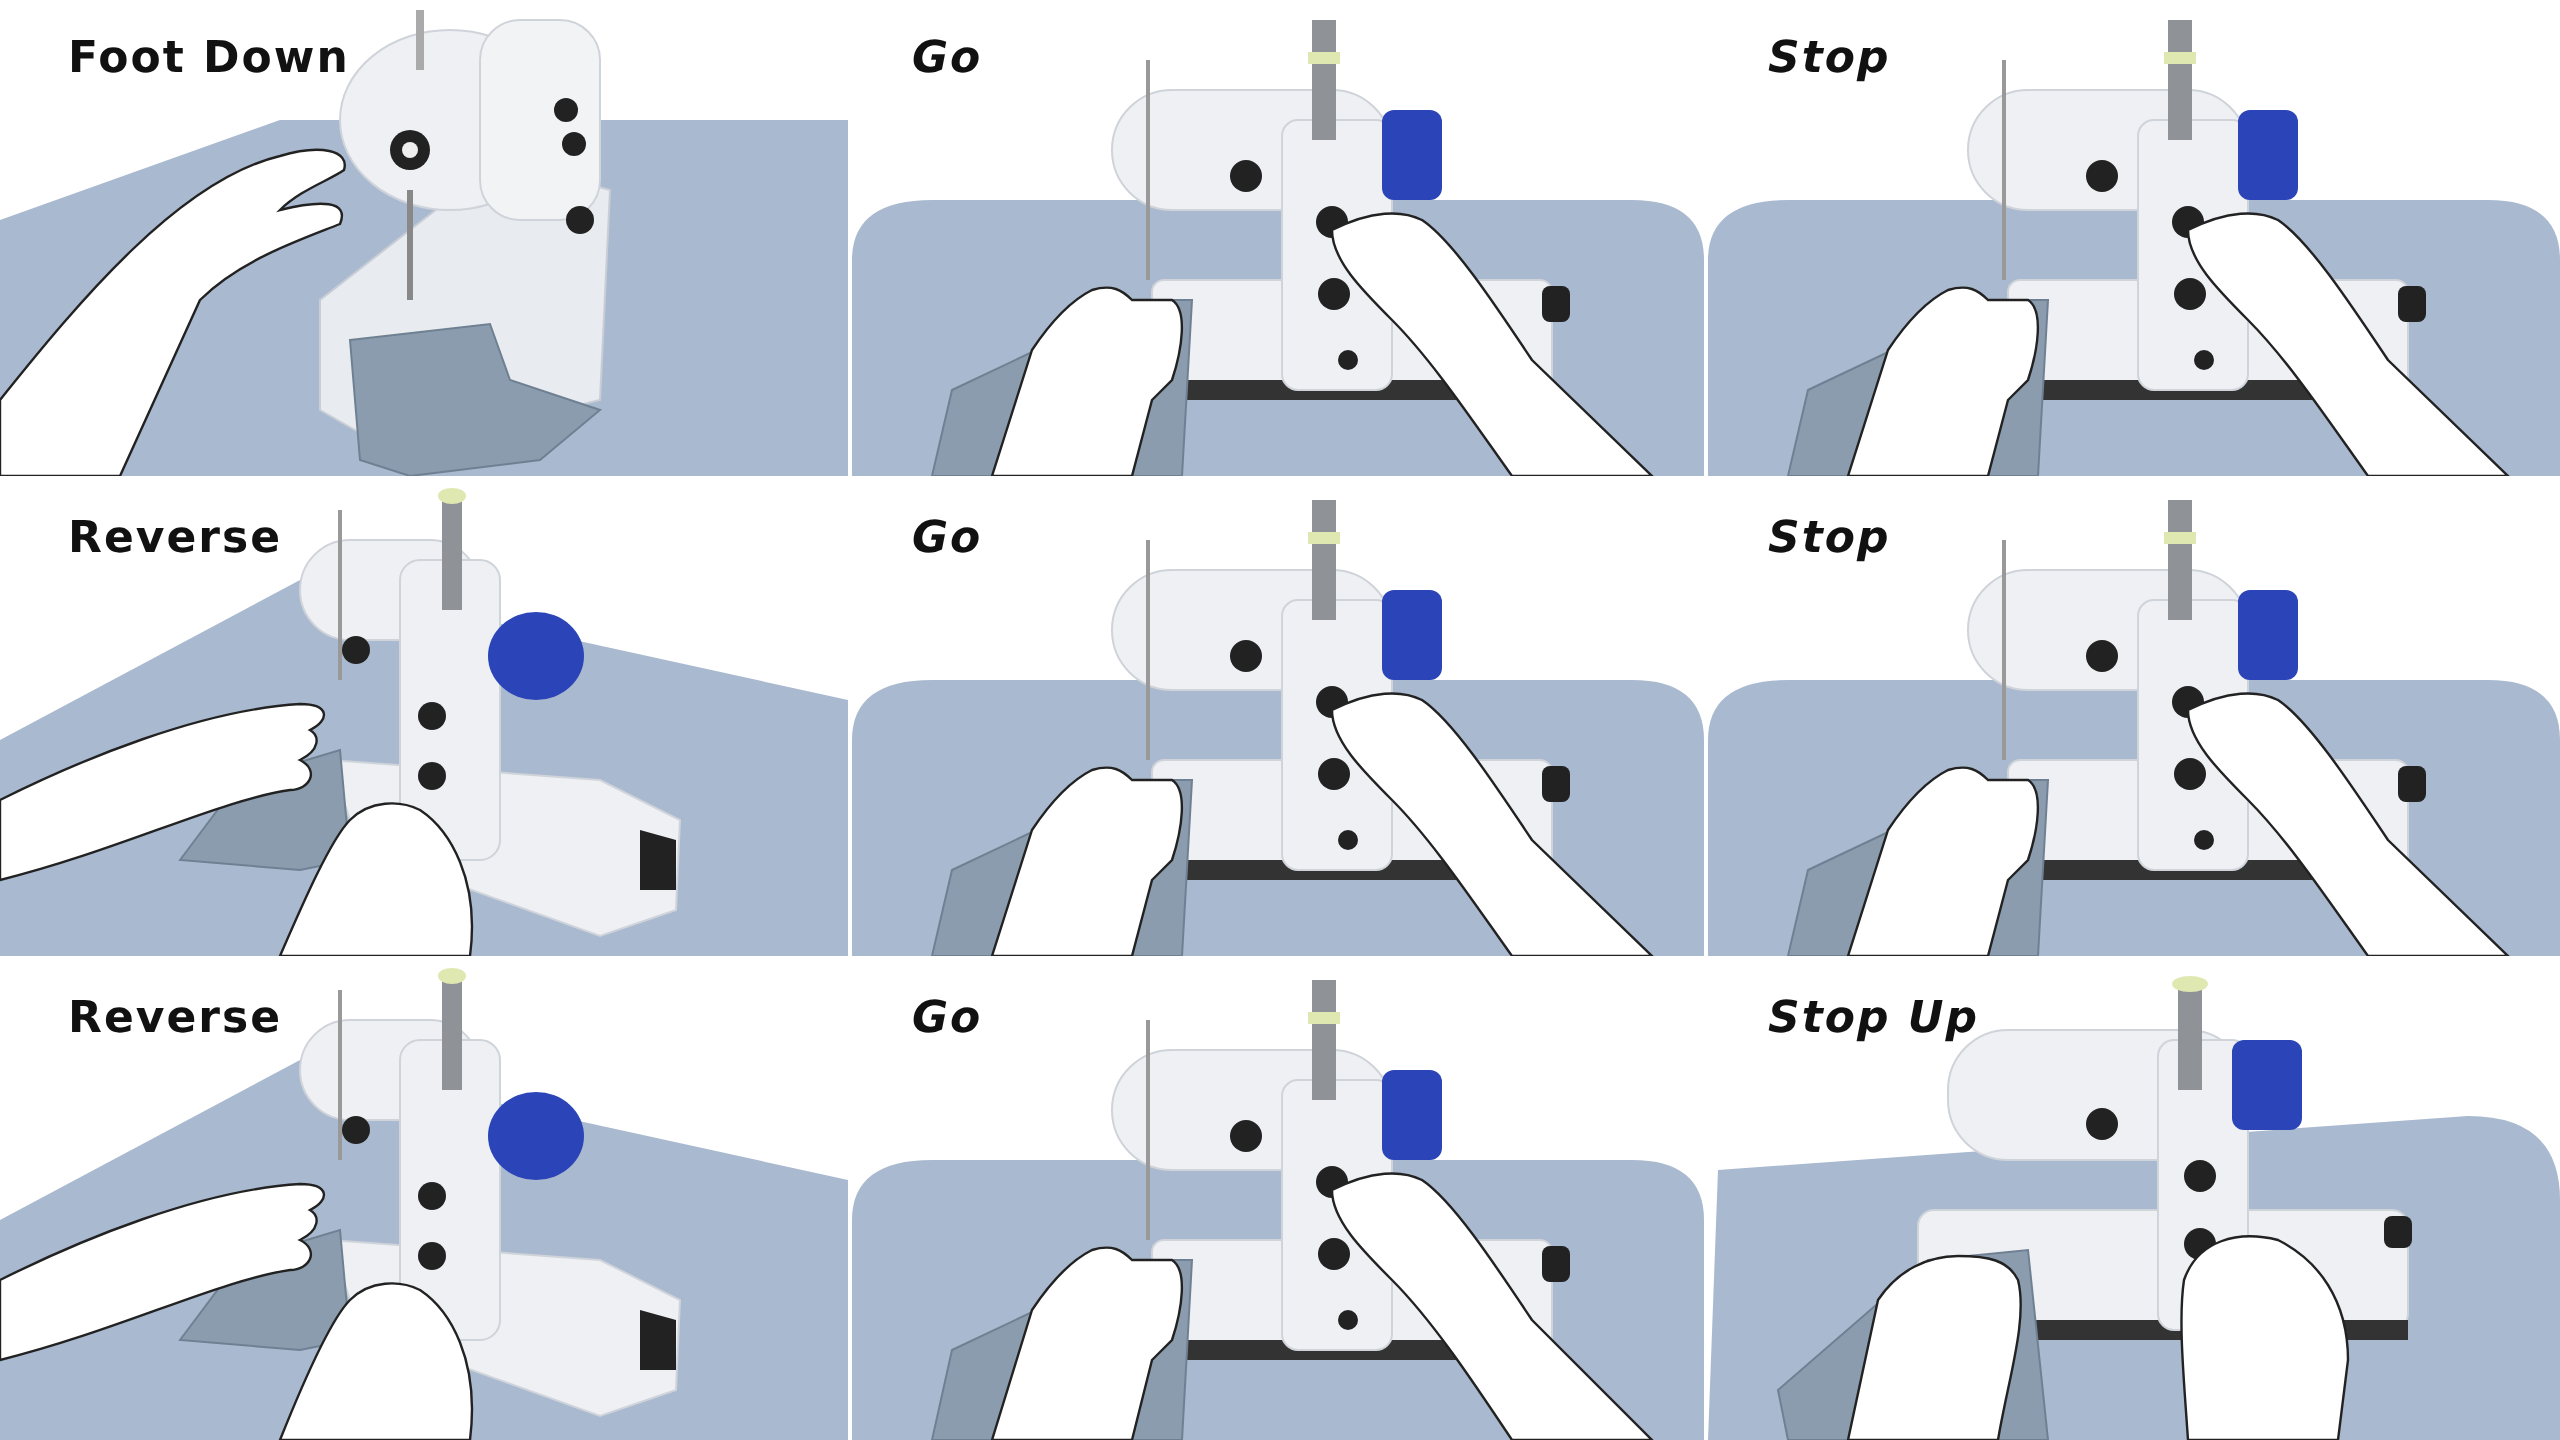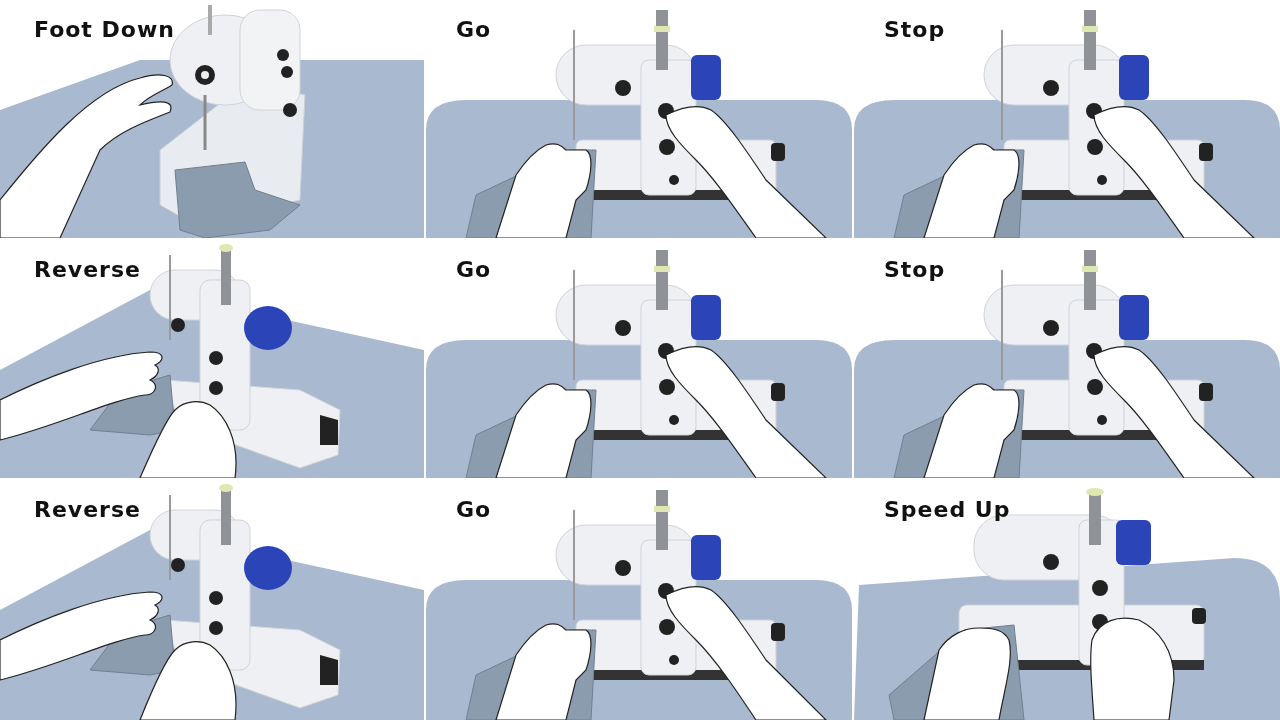--- a/index.html
+++ b/index.html
@@ -1,21 +1,21 @@
 <!DOCTYPE html>
 <html><head>
 <meta charset="utf-8">
 <style>
   html,body{margin:0;padding:0;background:#ffffff;}
   body{width:1280px;height:720px;overflow:hidden;position:relative;font-family:"DejaVu Sans","Liberation Sans",sans-serif;}
   .grid{position:absolute;left:0;top:0;width:1144px;height:720px;display:grid;
         grid-template-columns:424px 426px 426px;grid-template-rows:238px 238px 240px;column-gap:2px;row-gap:2px;background:#ffffff;}
   .panel{position:relative;overflow:hidden;background:#ffffff;}
   .label{position:absolute;left:34px;top:17px;font-size:22px;font-weight:bold;color:#111;letter-spacing:1px;z-index:5;}
-  .panel.col2 .label,.panel.col3 .label{left:30px;}
+  .panel.col2 .label,.panel.col3 .label{left:30px;font-style:italic;}
   svg{position:absolute;left:0;top:0;width:100%;height:100%;}
 </style>
 </head>
 <body>
 
 <div class="grid">
 
   <div class="panel col1">
     <span class="label">Foot Down</span>
     <svg viewBox="0 0 424 238">
@@ -186,21 +186,21 @@
       <circle cx="248" cy="180" r="5" fill="#222"></circle>
       <rect x="345" y="143" width="14" height="18" rx="4" fill="#222"></rect>
       <line x1="148" y1="30" x2="148" y2="140" stroke="#999" stroke-width="2"></line>
       <polygon points="50,195 145,150 170,150 165,240 40,240" fill="#8a9cae" stroke="#6f8092"></polygon>
       <path d="M70,240 L90,175 C100,160 110,150 120,145 C130,142 135,145 140,150 L160,150 C168,155 165,175 160,190 L150,200 L140,240 Z" fill="#fff" stroke="#222" stroke-width="1.2"></path>
       <path d="M240,115 C260,105 275,105 285,110 C300,120 320,150 340,180 L400,240 L330,240 C310,210 290,180 270,160 C255,145 240,130 240,115 Z" fill="#fff" stroke="#222" stroke-width="1.2"></path>
     </svg>
   </div>
 
   <div class="panel col3">
-    <span class="label">Speed Up</span>
+    <span class="label">Stop Up</span>
     <svg viewBox="0 0 426 240">
       <path d="M5,105 L380,78 Q426,78 426,120 L426,240 L0,240 Z" fill="#a9b9cf"></path>
       <rect x="105" y="125" width="245" height="60" rx="8" fill="#eef0f3" stroke="#cfd3da"></rect>
       <rect x="105" y="180" width="245" height="10" fill="#333"></rect>
       <rect x="120" y="35" width="150" height="65" rx="30" fill="#eef0f3" stroke="#cfd3da"></rect>
       <rect x="225" y="40" width="45" height="145" rx="8" fill="#eef0f3" stroke="#cfd3da"></rect>
       <rect x="262" y="40" width="35" height="45" rx="6" fill="#2b44b8"></rect>
       <rect x="235" y="10" width="12" height="55" fill="#8f9296"></rect>
       <ellipse cx="241" cy="12" rx="9" ry="4" fill="#dfe8b0"></ellipse>
       <circle cx="197" cy="82" r="8" fill="#222"></circle>

